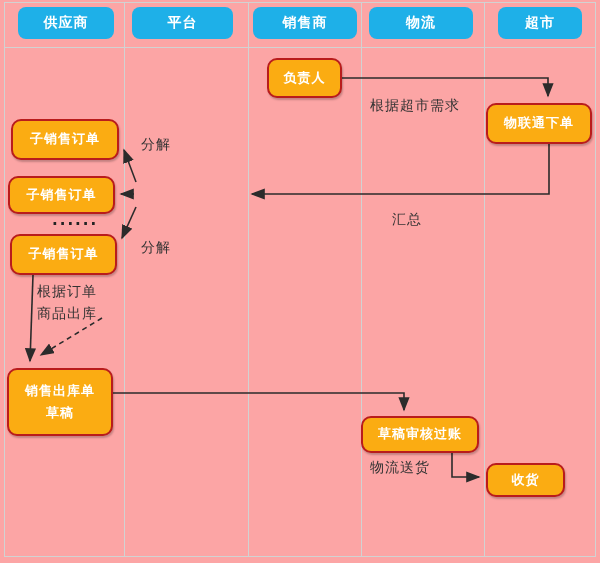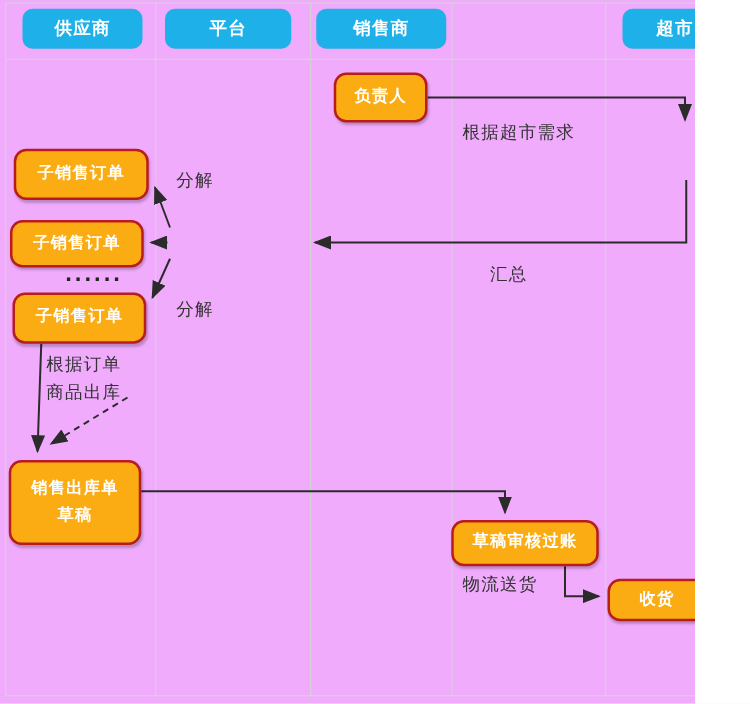--- a/index.html
+++ b/index.html
@@ -1,17 +1,17 @@
 <!DOCTYPE html>
 <html><head>
 <meta charset="utf-8">
 <style>
   html,body{margin:0;padding:0;background:#ffffff;}
   .canvas{
-    position:relative;width:556px;height:563px;background:#f0abfc;
+    position:relative;width:600px;height:563px;background:#fca5a5;
     font-family:"DejaVu Sans","Liberation Sans",sans-serif;
     overflow:hidden;
   }
   .wires{position:absolute;left:0;top:0;z-index:1;}
   .lane-header{
     position:absolute;top:7px;height:32px;z-index:2;
     background:#1eb0e8;border-radius:8px;
     color:#ffffff;font-size:14px;font-weight:bold;
     display:flex;align-items:center;justify-content:center;
     letter-spacing:1px;
@@ -61,23 +61,25 @@
       <path d="M33 275 L30 361" marker-end="url(#ah)"></path>
       <path d="M102 318 L41 355" marker-end="url(#ah)" stroke-dasharray="5,4"></path>
       <path d="M113 393 L404 393 L404 410" marker-end="url(#ah)"></path>
       <path d="M452 453 L452 477 L479 477" marker-end="url(#ah)"></path>
     </g>
   </svg>
 
   <div class="lane-header" style="left:18px;width:96px;">供应商</div>
   <div class="lane-header" style="left:132px;width:101px;">平台</div>
   <div class="lane-header" style="left:253px;width:104px;">销售商</div>
+  <div class="lane-header" style="left:369px;width:104px;">物流</div>
   <div class="lane-header" style="left:498px;width:84px;text-align:right;">超市</div>
 
   <div class="node" style="left:267px;top:58px;width:75px;height:40px;">负责人</div>
+  <div class="node" style="left:486px;top:103px;width:106px;height:41px;">物联通下单</div>
   <div class="node" style="left:11px;top:119px;width:108px;height:41px;">子销售订单</div>
   <div class="node" style="left:8px;top:176px;width:107px;height:38px;">子销售订单</div>
   <div class="node" style="left:10px;top:234px;width:107px;height:41px;">子销售订单</div>
   <div class="node" style="left:7px;top:368px;width:106px;height:68px;">销售出库单
 草稿</div>
   <div class="node" style="left:361px;top:416px;width:118px;height:37px;">草稿审核过账</div>
   <div class="node" style="left:486px;top:463px;width:79px;height:34px;">收货</div>
 
   <div class="lbl" style="left:370px;top:97px;text-align:center;">根据超市需求</div>
   <div class="lbl" style="left:141px;top:136px;">分解</div>

